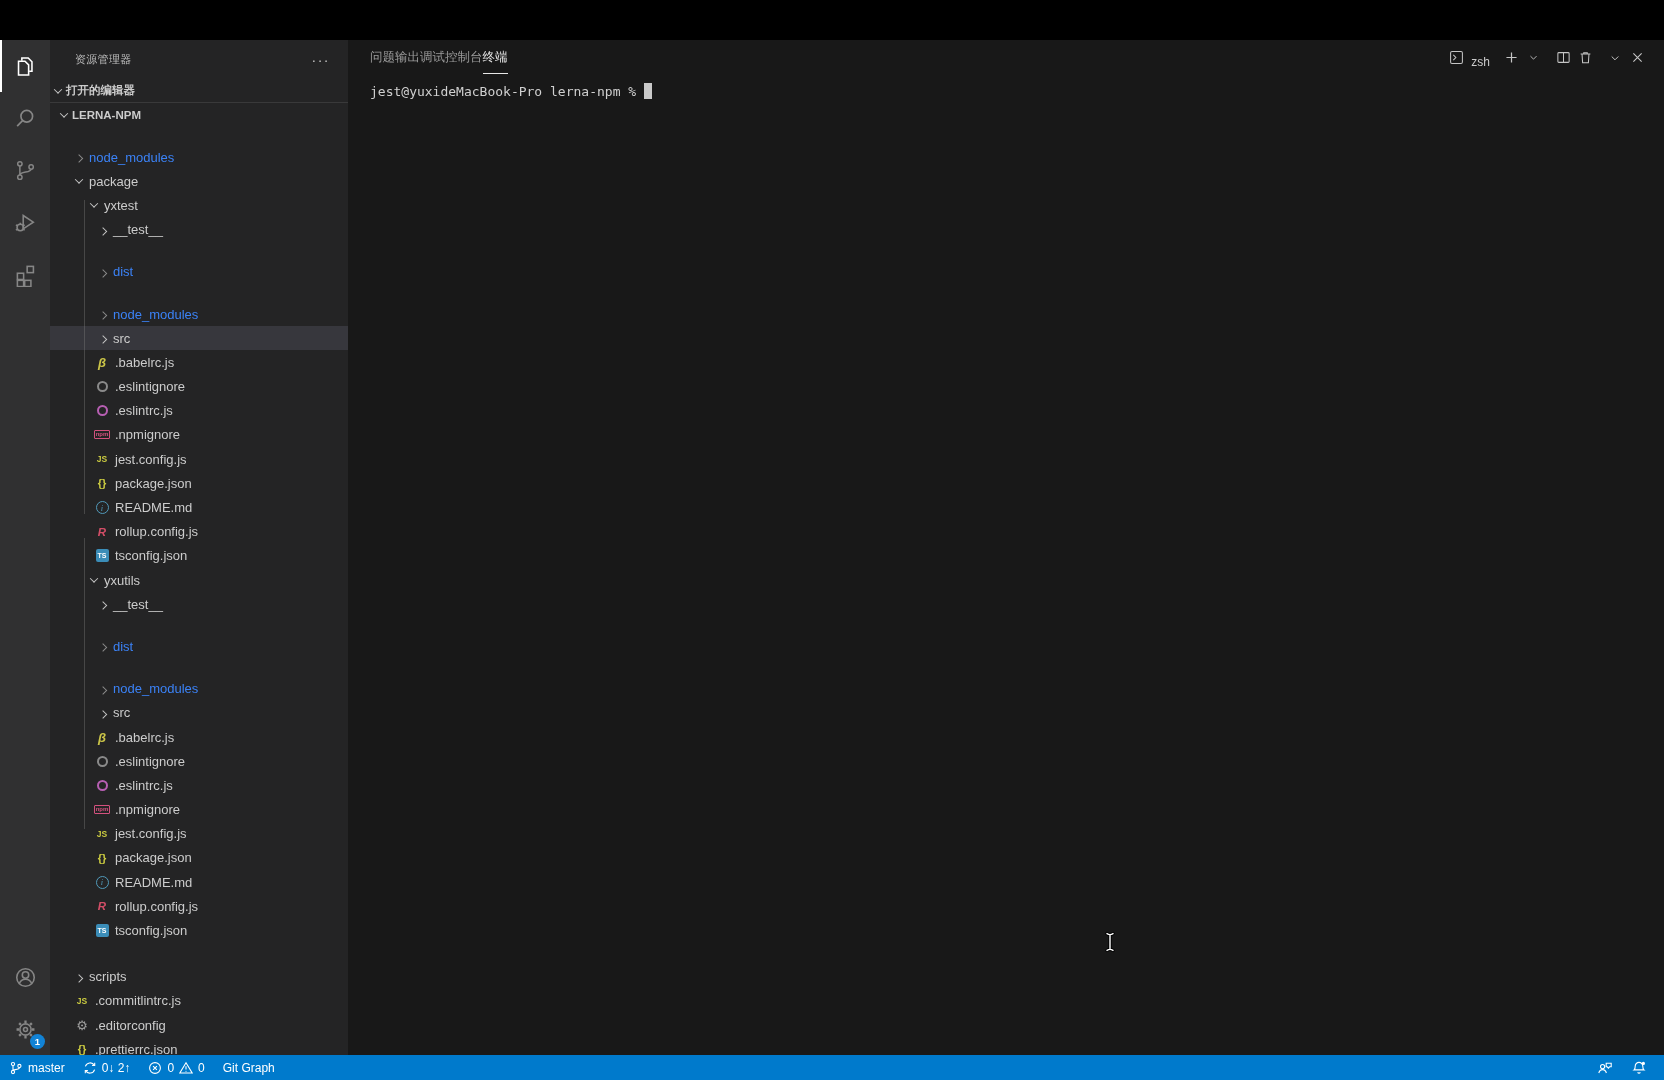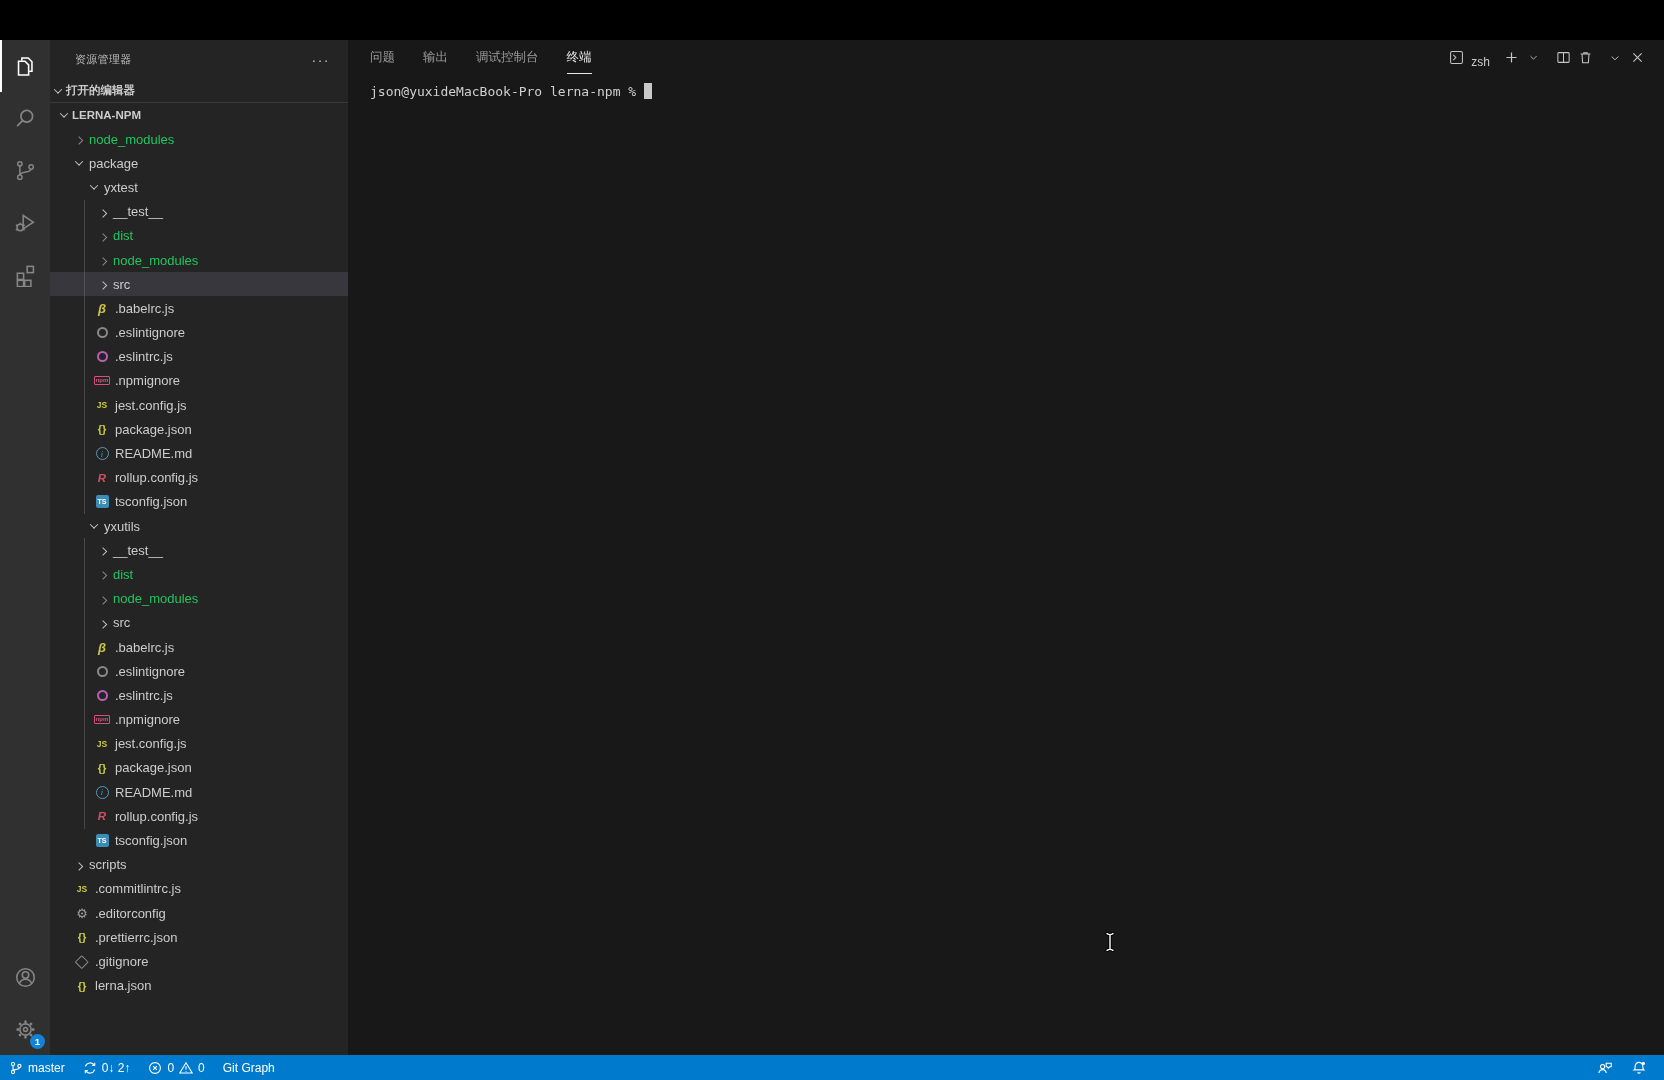--- a/index.html
+++ b/index.html
@@ -35,21 +35,21 @@
   #open-editors-row { border-bottom:1px solid rgba(204,204,204,.13); }
   .twist { width:16px; display:flex; align-items:center; justify-content:center; flex:0 0 16px; }
   .twist::before { content:''; width:5px; height:5px; border-right:1.3px solid #c5c5c5;
                    border-bottom:1.3px solid #c5c5c5; display:block; }
   .twist.exp::before { transform:rotate(45deg) translate(-1px,-1px); }
   .twist.col::before { transform:rotate(-45deg) translate(-1px, 1px); }
 
   #tree { flex:1; overflow:hidden; position:relative; }
   .row { height:24.2px; display:flex; align-items:center; font-size:13px; color:#cccccc;
          cursor:pointer; position:relative; }
-  .row.dim  { color:#22c55e; }
+  .row.dim  { color:#3b82f6;margin-top:18px; }
   .row.dim .twist::before { border-color:#8c8c8c; }
   .row.sel  { background:#37373d; }
   .lbl { white-space:nowrap; margin-left:2px; }
 
   .guide { position:absolute; left:34px; width:1px; background:rgba(130,130,130,.38); }
 
   .ficon { width:16px; flex:0 0 16px; height:24.2px; display:flex; align-items:center;
            justify-content:center; margin-right:3px; }
   .i-babel::before  { content:"β"; color:#cbc548; font-style:italic; font-weight:700; font-size:13px; }
   .i-eslint-gray::before { content:''; width:7px; height:7px; border:2.6px solid #8a8a8a; border-radius:50%; }
@@ -66,21 +66,21 @@
                   font-weight:700; border-radius:2px; display:flex; align-items:center; justify-content:center; }
   .i-gear::before { content:"⚙"; color:#9d9d9d; font-size:13px; }
   .i-git::before { content:''; width:7.5px; height:7.5px; border:1.4px solid #8a8a8a;
                    transform:rotate(45deg); border-radius:1px; }
 
   #bottom-sections .sec-row { height:23.6px; border-top:1px solid rgba(204,204,204,.13); }
 
   
   #panel { flex:1; height:100%; background:#181818; display:flex; flex-direction:column; }
   #panel-header { height:35px; display:flex; align-items:center; padding:0 16px 0 22px; }
-  #ptabs { display:flex; gap:28px; height:100%; align-items:flex-start; }
+  #ptabs { display:flex; height:100%; align-items:flex-start; }
   .ptab { font-size:12.5px; color:#9b9b9b; cursor:pointer; position:relative; height:100%;
           display:flex; align-items:center; }
   .ptab.active { color:#e7e7e7; }
   .ptab.active::after { content:''; position:absolute; left:0; right:0; bottom:1px; height:1.5px; background:#e7e7e7; }
   #ptoolbar { margin-left:auto; display:flex; align-items:flex-end; color:#c5c5c5; }
   .tbtn { width:22px; height:22px; display:flex; align-items:center; justify-content:center; cursor:pointer; }
   .tbtn svg { width:15px; height:15px; }
   #shell-label { font-size:12px; color:#cccccc; margin:0 10px 0 4px; cursor:pointer; }
   .tb-gap { width:8px; }
 
@@ -292,21 +292,21 @@
           <span class="lbl">README.md</span>
         </div>
         <div class="row" style="padding-left: 44px;">
           <span class="ficon i-rollup"></span>
           <span class="lbl">rollup.config.js</span>
         </div>
         <div class="row" style="padding-left: 44px;">
           <span class="ficon i-ts"></span>
           <span class="lbl">tsconfig.json</span>
         </div>
-        <div class="row" style="padding-left: 21px;">
+        <div class="row" style="padding-left: 21px; margin-top: 22px;">
           <span class="twist col"></span>
           <span class="lbl">scripts</span>
         </div>
         <div class="row" style="padding-left: 24px;">
           <span class="ficon i-js"></span>
           <span class="lbl">.commitlintrc.js</span>
         </div>
         <div class="row" style="padding-left: 24px;">
           <span class="ficon i-gear"></span>
           <span class="lbl">.editorconfig</span>
@@ -374,21 +374,21 @@
         </span>
         <span class="tbtn">
           <svg viewBox="0 0 16 16" fill="none" stroke="currentColor" stroke-width="1.2">
               <path d="M3.6 3.6l8.8 8.8M12.4 3.6l-8.8 8.8"></path>
             </svg>
         </span>
       </div>
     </div>
     <div id="terminal">
       <div id="prompt-line">
-        <span>json@yuxideMacBook-Pro lerna-npm %</span>
+        <span>jest@yuxideMacBook-Pro lerna-npm %</span>
         <span id="term-cursor"></span>
       </div>
     </div>
   </main>
 </div>
 
 <footer id="statusbar">
   <div class="sb-group" id="sb-left">
     <span class="sb-item">
       <svg viewBox="0 0 14 14" fill="none" stroke="currentColor" stroke-width="1.1">

